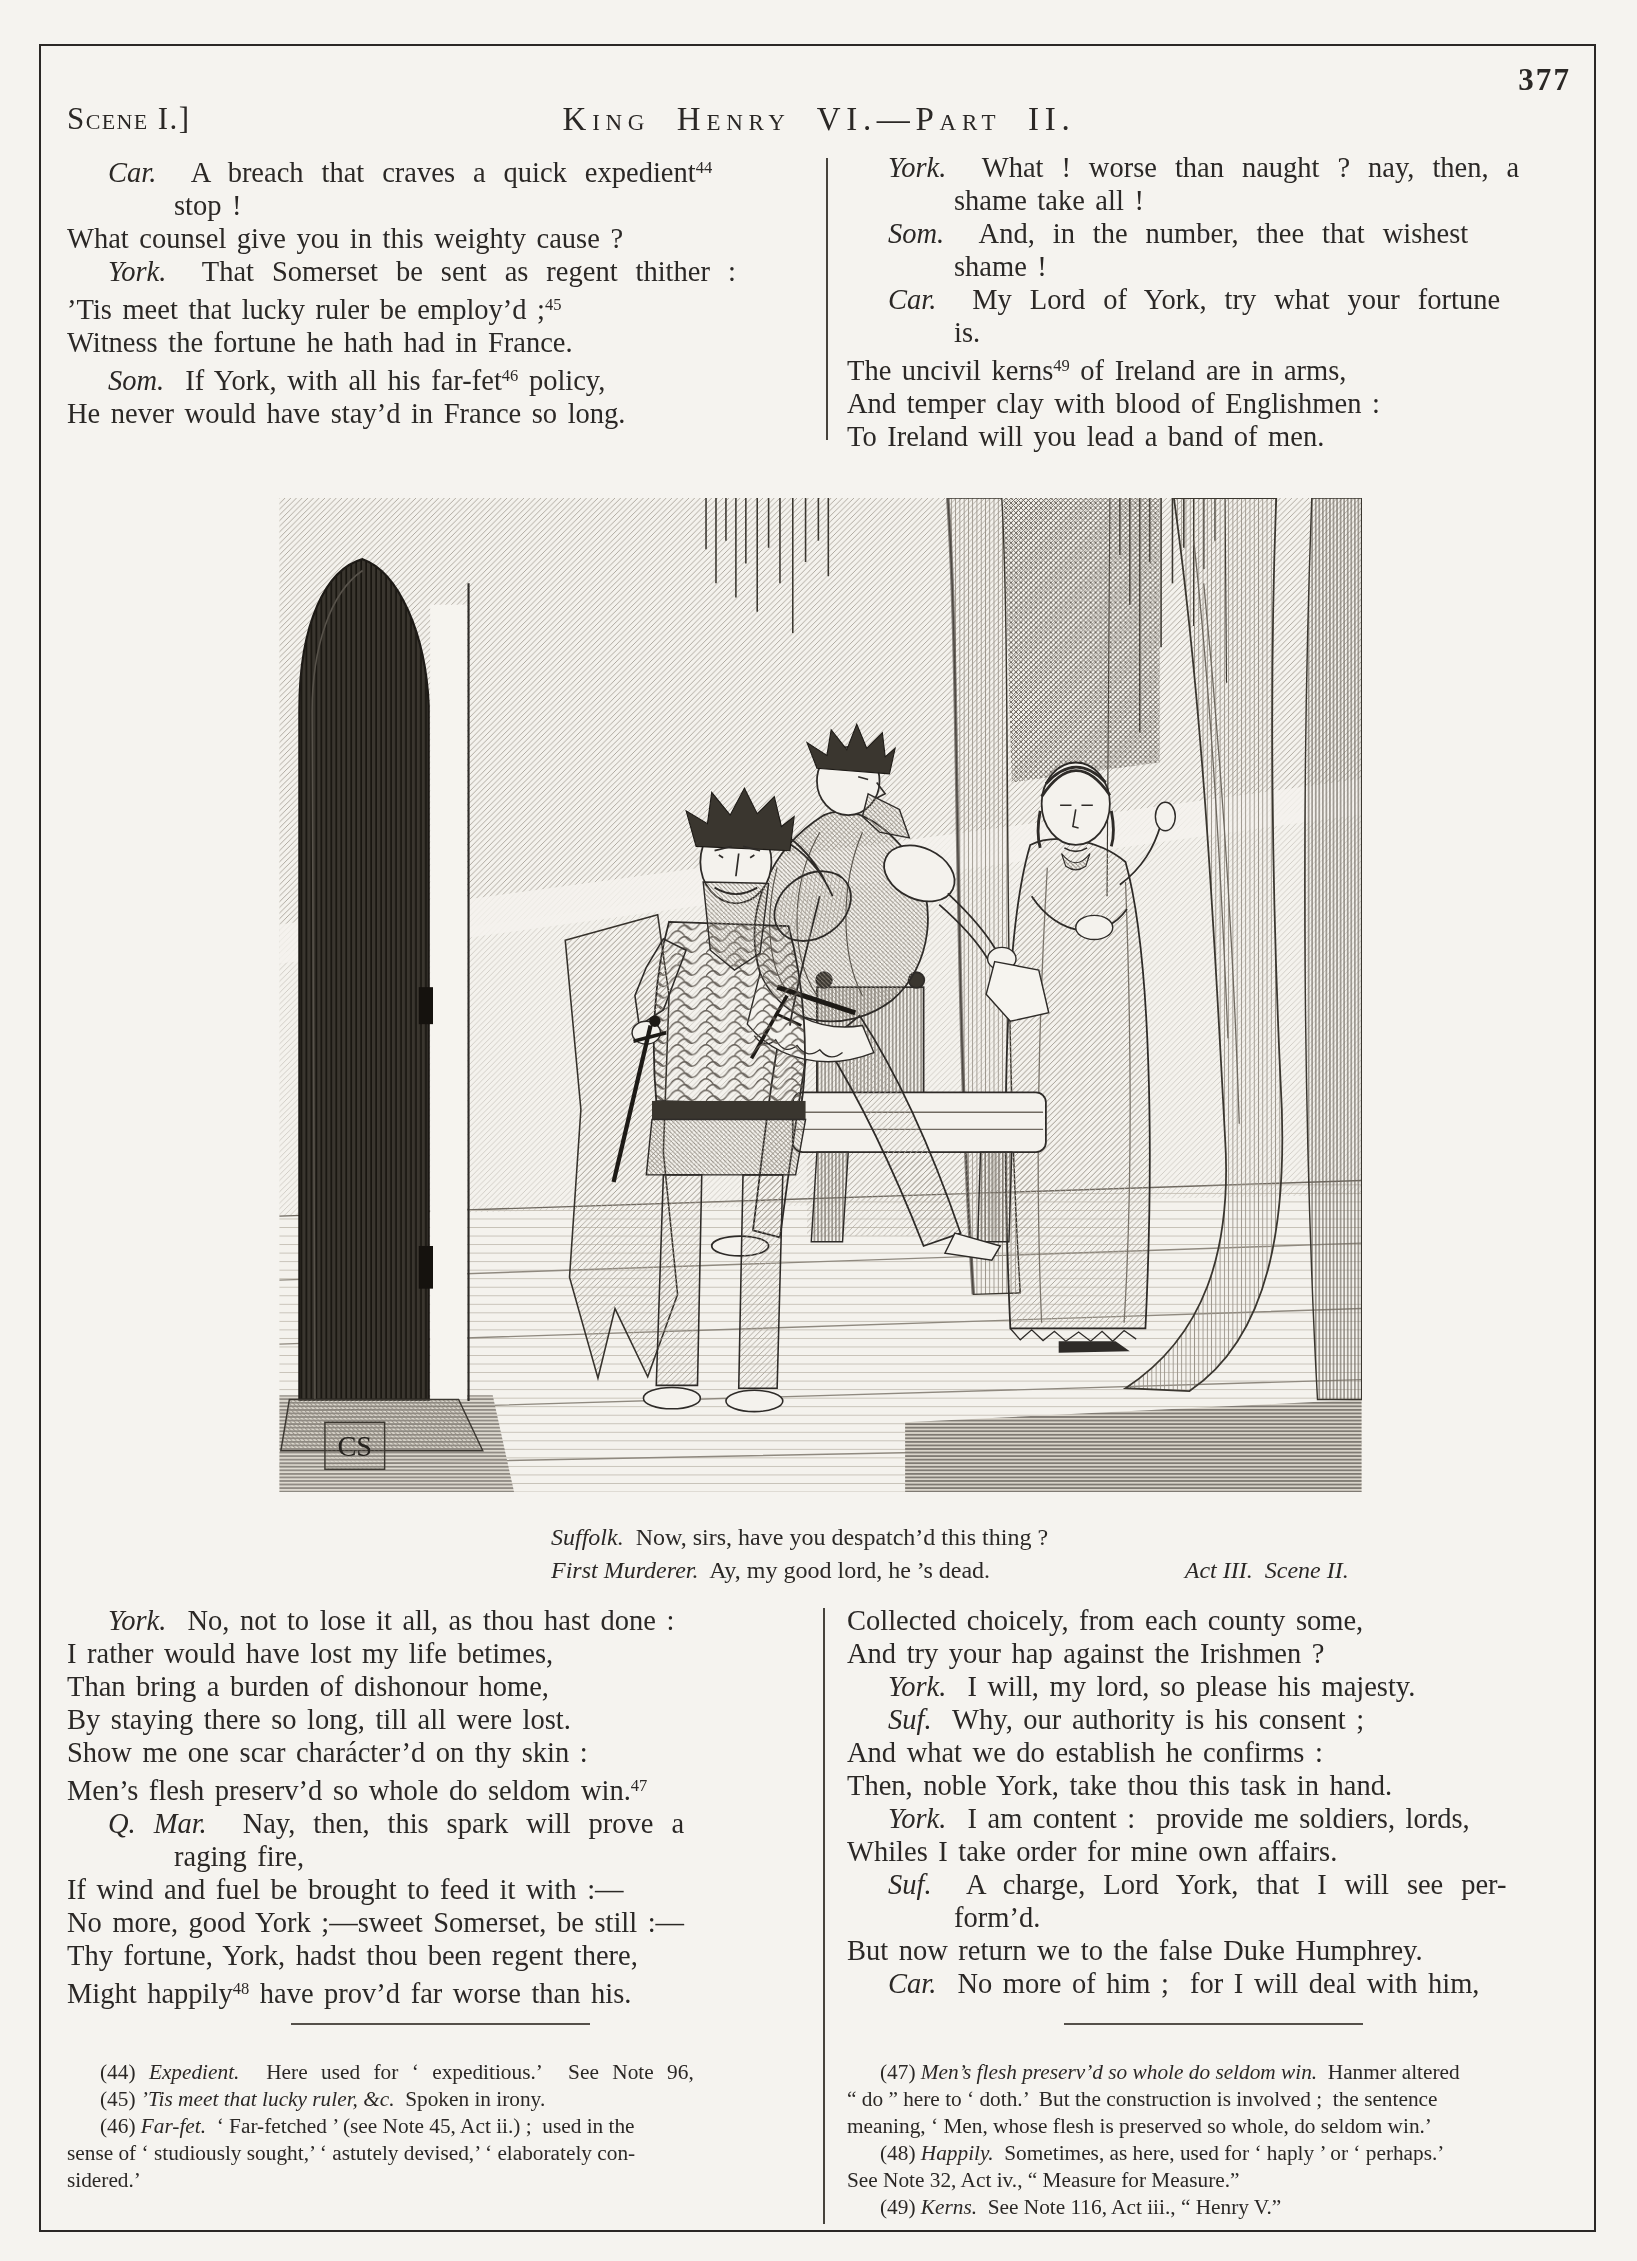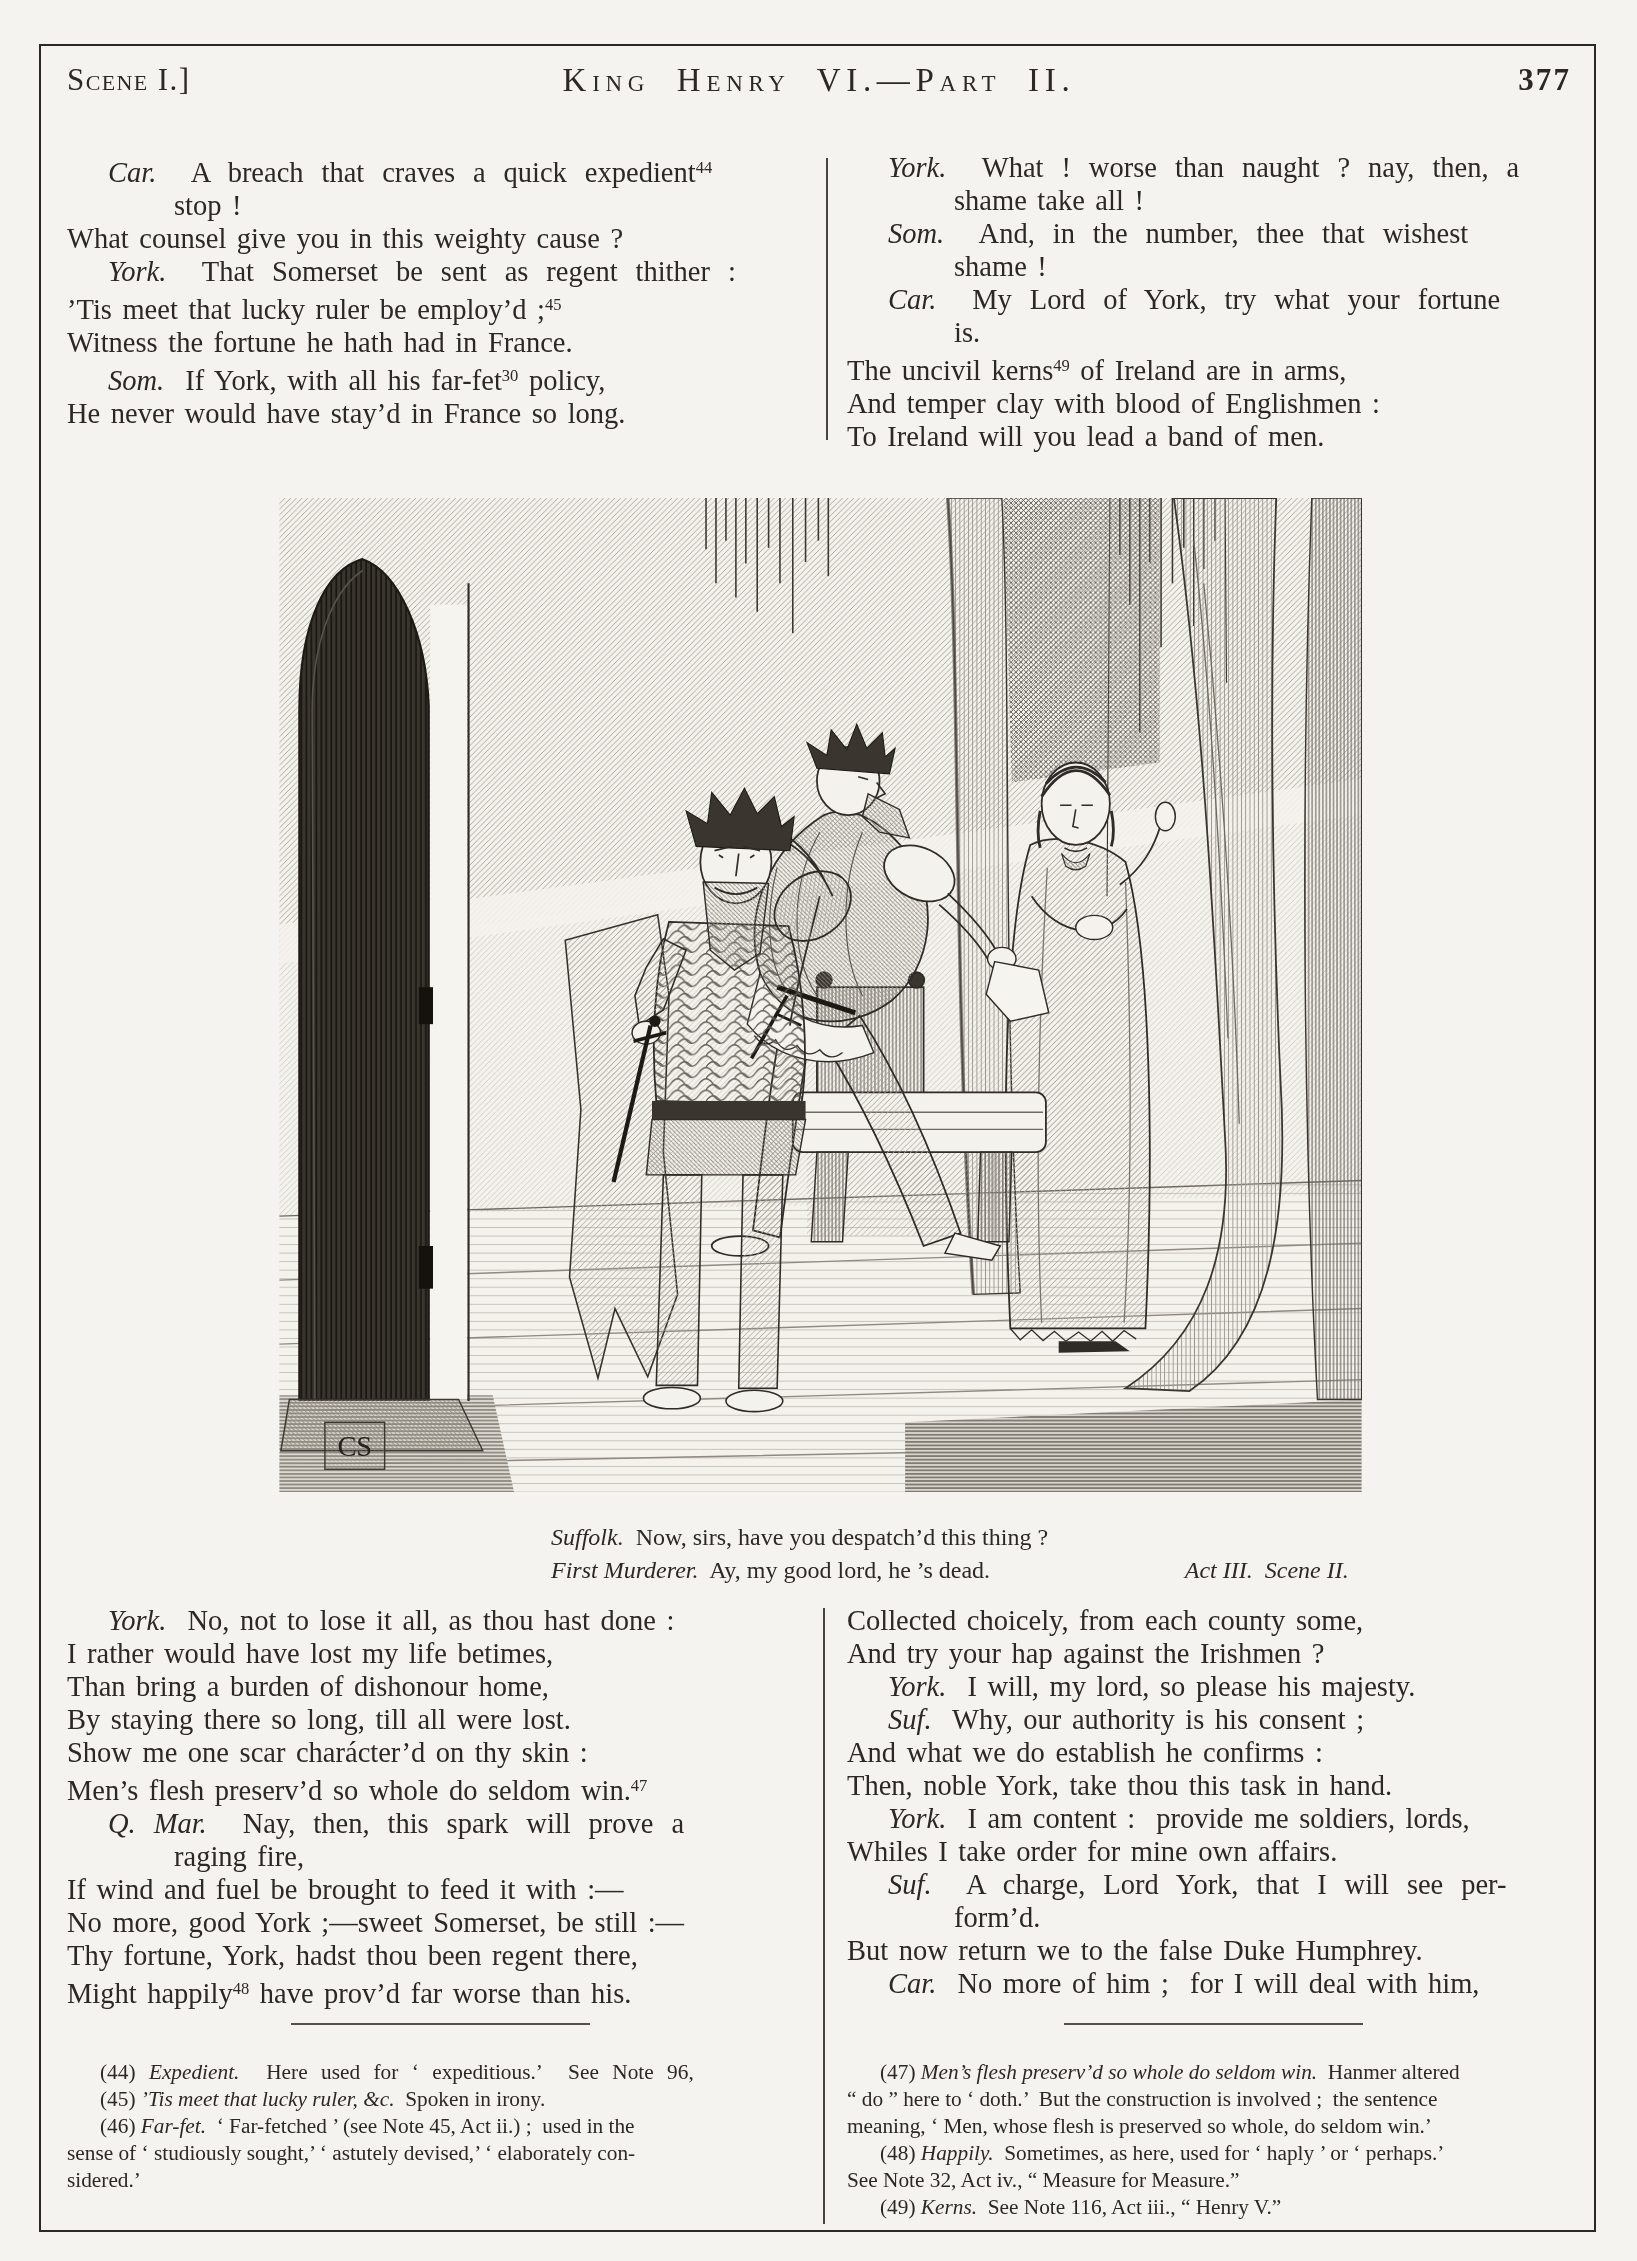--- a/index.html
+++ b/index.html
@@ -2,21 +2,21 @@
 <html style="font-size:11.4px"><head>
 <meta charset="utf-8">
 <style>
   html,body{margin:0;padding:0;background:#e8e5df;}
   .page{position:relative;width:1637px;height:2261px;background:#f5f3ef;
         font-family:"Liberation Serif", serif;color:#2b2826;overflow:hidden;}
   .frame{position:absolute;left:39px;top:44px;width:1553px;height:2184px;
          border:2.1px solid #2b2826;background:#f5f3ef;}
   
   .header{position:absolute;top:15.6px;left:26px;right:23px;height:46px;}
-  .sc{font-variant:small-caps;}
+  .sc{font-variant:small-caps;margin-top:39px;}
   .scene{position:absolute;left:0;top:0;font-size:31px;letter-spacing:1.4px;}
   .title{position:absolute;left:50%;top:0;transform:translateX(-50%);
          font-size:33px;letter-spacing:5.7px;word-spacing:12.8px;white-space:nowrap;}
   .pagenum{position:absolute;right:0;top:0;font-size:31px;letter-spacing:2.1px;font-weight:bold;}
   
   .col{position:absolute;}
   .textcol{font-size:28.5px;line-height:33px;}
   .footcol{font-size:21.3px;line-height:27px;}
   .line{white-space:pre;}
   .textcol .line{word-spacing:0.12em;}
@@ -58,21 +58,21 @@
       <span class="pagenum">377</span>
     </div>
 
     <div class="col textcol" id="tl">
         <div class="line ind1 sp"><span class="i">Car.</span><span class="r">  A breach that craves a quick expedient</span><span class="u">44</span></div>
         <div class="line ind2"><span class="r">stop !</span></div>
         <div class="line ind0"><span class="r">What counsel give you in this weighty cause ?</span></div>
         <div class="line ind1 sp"><span class="i">York.</span><span class="r">  That Somerset be sent as regent thither :</span></div>
         <div class="line ind0"><span class="r">’Tis meet that lucky ruler be employ’d ;</span><span class="u">45</span></div>
         <div class="line ind0"><span class="r">Witness the fortune he hath had in France.</span></div>
-        <div class="line ind1"><span class="i">Som.</span><span class="r">  If York, with all his far-fet</span><span class="u">30</span><span class="r"> policy,</span></div>
+        <div class="line ind1"><span class="i">Som.</span><span class="r">  If York, with all his far-fet</span><span class="u">46</span><span class="r"> policy,</span></div>
         <div class="line ind0"><span class="r">He never would have stay’d in France so long.</span></div>
       </div>
     <div class="col textcol" id="tr">
         <div class="line ind1 sp"><span class="i">York.</span><span class="r">  What ! worse than naught ? nay, then, a</span></div>
         <div class="line ind2"><span class="r">shame take all !</span></div>
         <div class="line ind1 sp"><span class="i">Som.</span><span class="r">  And, in the number, thee that wishest</span></div>
         <div class="line ind2"><span class="r">shame !</span></div>
         <div class="line ind1 sp"><span class="i">Car.</span><span class="r">  My Lord of York, try what your fortune</span></div>
         <div class="line ind2"><span class="r">is.</span></div>
         <div class="line ind0"><span class="r">The uncivil kerns</span><span class="u">49</span><span class="r"> of Ireland are in arms,</span></div>

